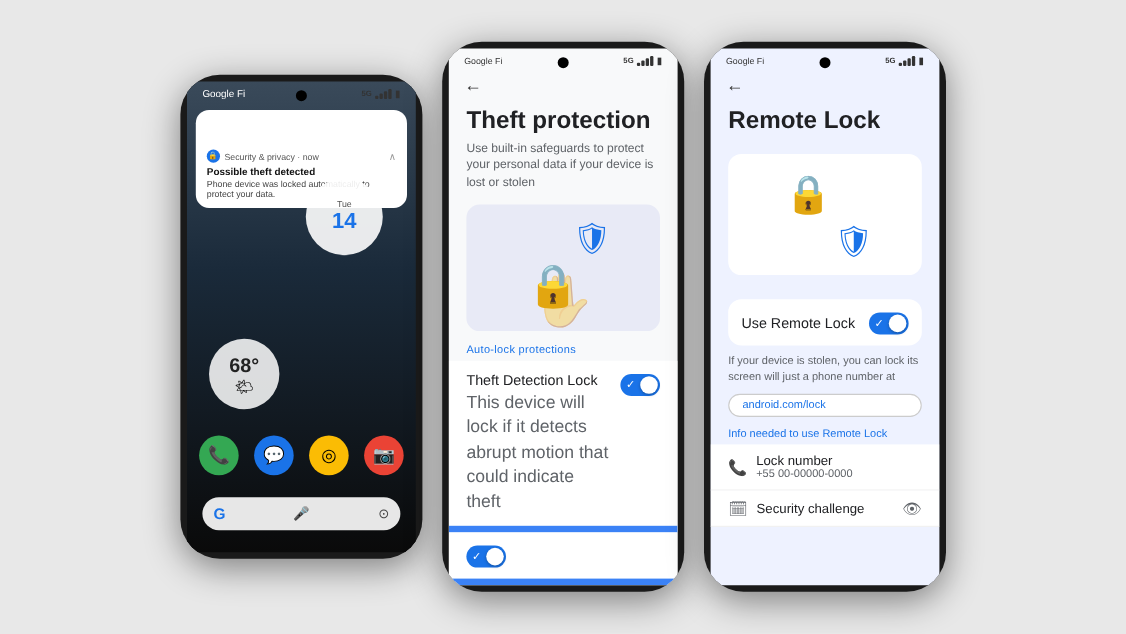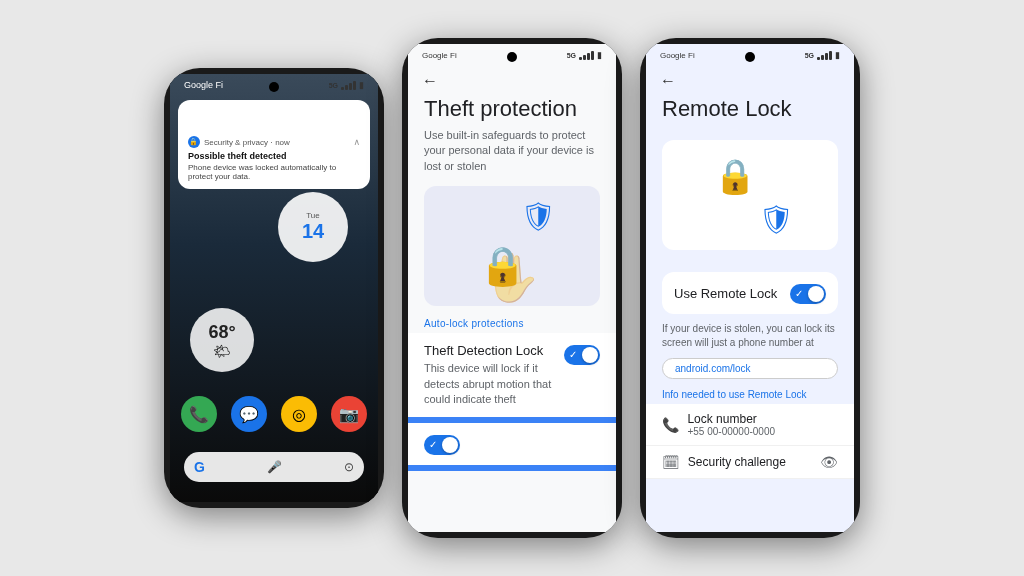--- a/index.html
+++ b/index.html
@@ -90,21 +90,21 @@
     }
     .notif-title {
       font-weight: bold;
       font-size: 9px;
       color: #111;
     }
     .notif-body { font-size: 8px; color: #444; margin-top: 2px; }
 
     .date-widget {
       position: absolute;
-      top: 118px;
+      top: 88px;
       right: 30px;
       background: rgba(255,255,255,0.9);
       border-radius: 50%;
       width: 70px; height: 70px;
       display: flex;
       flex-direction: column;
       align-items: center;
       justify-content: center;
       color: #222;
       font-size: 10px;
@@ -186,21 +186,21 @@
       align-items: center;
       font-size: 8px;
     }
     .back-arrow {
       padding: 8px 14px 4px;
       font-size: 16px;
       color: #333;
     }
     .screen-title {
       font-size: 22px;
-      font-weight: 400;
+      font-weight: 700;
       color: #202124;
       padding: 4px 16px 6px;
     }
     .screen-subtitle {
       font-size: 11px;
       color: #5f6368;
       padding: 0 16px 12px;
       line-height: 1.4;
     }
     .hero-image-area {
@@ -240,21 +240,21 @@
       gap: 8px;
     }
     .setting-texts { flex: 1; }
     .setting-name {
       font-size: 13px;
       font-weight: 500;
       color: #202124;
       margin-bottom: 3px;
     }
     .setting-desc {
-      font-size: 11px;
+      font-size: 16px;
       color: #5f6368;
       line-height: 1.4;
     }
     .toggle {
       width: 36px; height: 20px;
       border-radius: 10px;
       background: #1a73e8;
       position: relative;
       flex-shrink: 0;
       margin-top: 2px;

